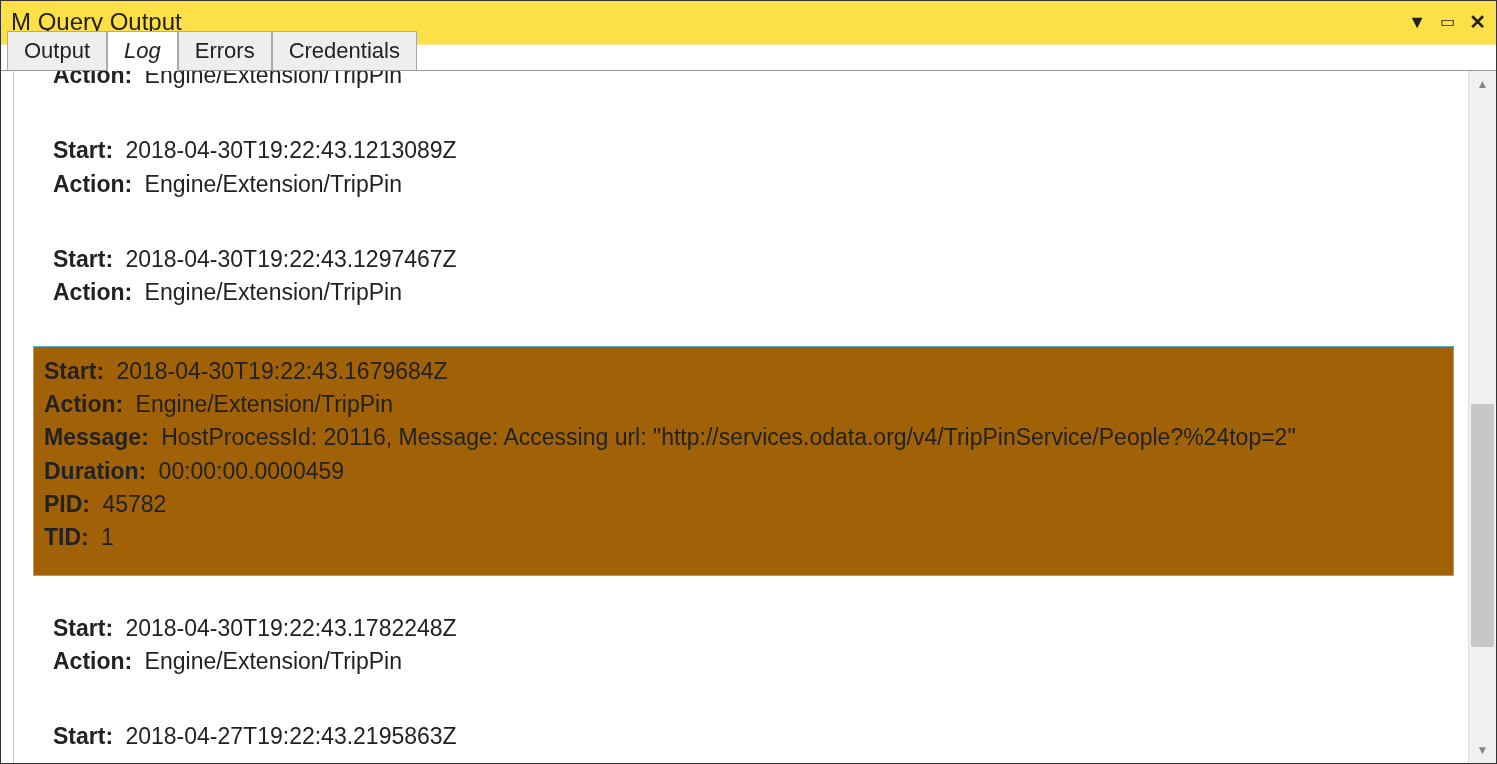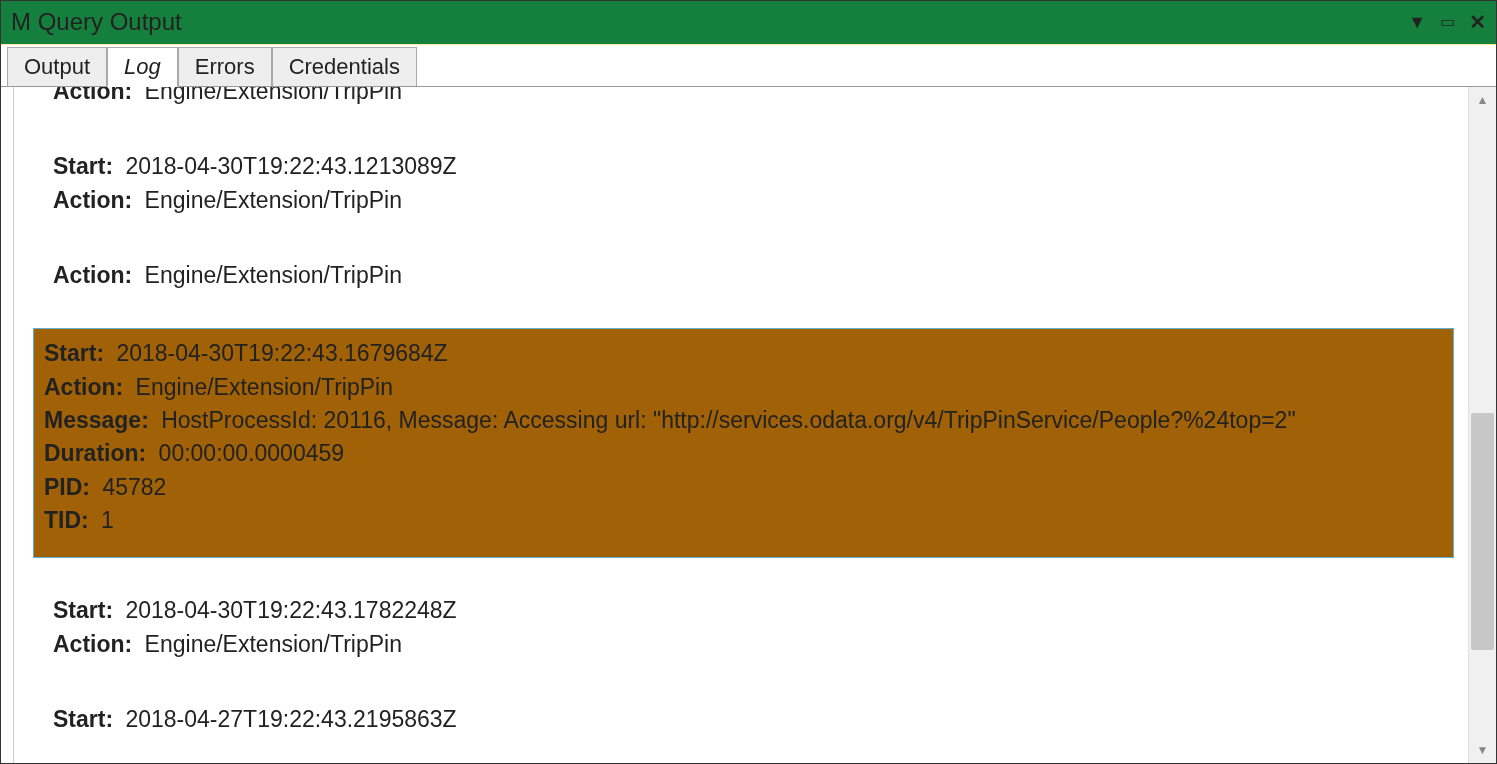--- a/index.html
+++ b/index.html
@@ -1,35 +1,34 @@
 <!DOCTYPE html>
 <html><head>
 <meta charset="utf-8">
 <style>
   * { box-sizing: border-box; margin: 0; padding: 0; }
   html, body { width: 1497px; height: 764px; font-family: "Segoe UI", Arial, sans-serif; overflow: hidden; background: #fff; }
   .panel { width: 100%; height: 100%; border: 1px solid #333; display: flex; flex-direction: column; }
   .titlebar {
-    background: #15803d;
+    background: #fde047;
     display: flex; align-items: center; justify-content: space-between;
     padding: 4px 10px 6px 10px;
     border-bottom: 1px solid #ffeb99;
     height: 44px;
   }
   .titlebar .title { font-size: 24px; color: #222; }
   .titlebar .controls { display: flex; gap: 14px; align-items: center; }
   .titlebar .controls span { font-size: 18px; color: #222; cursor: pointer; line-height: 1; }
   .tabs {
     display: flex;
     background: #fff;
     border-bottom: 1px solid #999;
     padding-left: 6px;
     height: 26px;
     align-items: flex-end;
-    margin-top: 16px;
   }
   .tab {
     padding: 6px 16px 6px 16px;
     font-size: 22px;
     color: #222;
     background: #eee;
     border: 1px solid #aaa;
     border-bottom: none;
     margin-right: 0px;
     margin-top: 4px;
@@ -144,20 +143,24 @@
             <span class="v">2018-04-30T19:22:43.1213089Z</span>
           </span>
           <span class="kv">
             <span class="k">Action:</span>
             <span class="v">Engine/Extension/TripPin</span>
           </span>
         </div>
 
         <div class="entry">
           <span class="kv">
+            <span class="k">Start:</span>
+            <span class="v">2018-04-30T19:22:43.1297467Z</span>
+          </span>
+          <span class="kv">
             <span class="k">Action:</span>
             <span class="v">Engine/Extension/TripPin</span>
           </span>
         </div>
 
         <div class="entry selected">
           <span class="kv">
             <span class="k">Start:</span>
             <span class="v">2018-04-30T19:22:43.1679684Z</span>
           </span>

